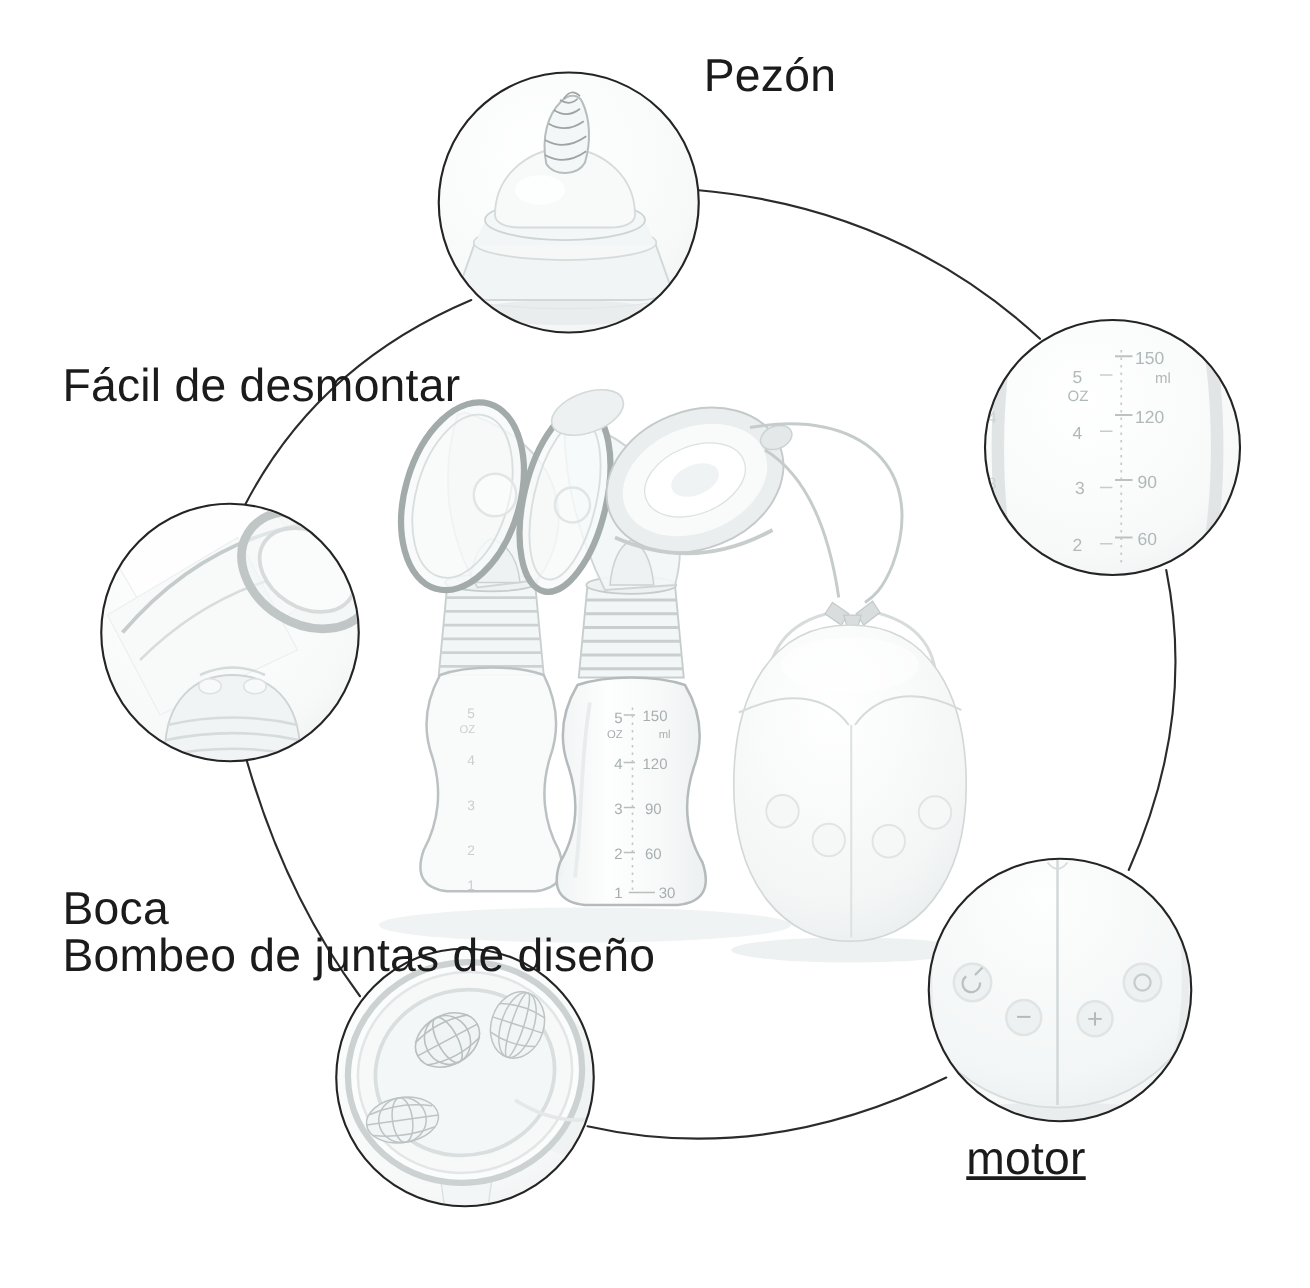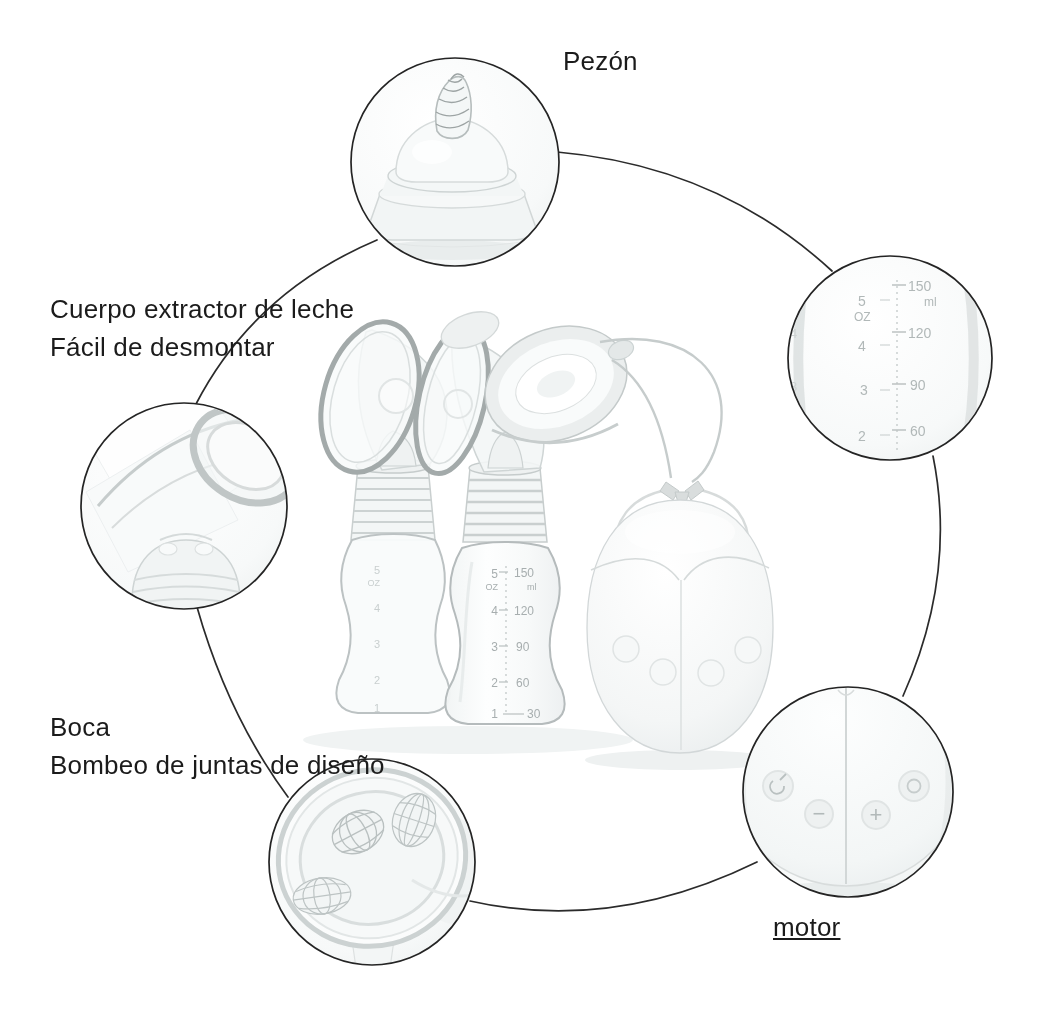--- a/index.html
+++ b/index.html
@@ -2,21 +2,21 @@
 <html><head>
 <meta charset="utf-8">
 <style>
   html,body{margin:0;padding:0;background:#ffffff;}
   .stage{
     position:relative;width:1048px;height:1030px;background:#ffffff;
     overflow:hidden;font-family:"Liberation Sans",sans-serif;
   }
   .stage svg{position:absolute;left:0;top:0;}
   .callout-label{
-    position:absolute;font-size:26px;line-height:38px;color:#1b1b1b;
+    position:absolute;font-size:37px;line-height:38px;color:#1b1b1b;
     white-space:nowrap;letter-spacing:0.2px;
   }
   #lbl-pezon  {left:563px;top:42px;}
   #lbl-botella{left:833px;top:178px;}
   #lbl-cuerpo {left:50px; top:290px;}
   #lbl-boca   {left:50px; top:684px;margin-top:24px;}
   #lbl-motor  {left:773px;top:908px;text-decoration:underline;}
   text{font-family:"Liberation Sans",sans-serif;}
 </style>
 </head>
@@ -338,21 +338,20 @@
     <circle cx="848" cy="792" r="105" fill="none" stroke="#242424" stroke-width="1.7"></circle>
   </g>
 </svg>
 
   <div class="callout-label" id="lbl-pezon">
     <div>Pezón</div>
   </div>
 
 
   <div class="callout-label" id="lbl-cuerpo">
-    <div>Cuerpo extractor de leche</div>
     <div>Fácil de desmontar</div>
   </div>
 
   <div class="callout-label" id="lbl-boca">
     <div>Boca</div>
     <div>Bombeo de juntas de diseño</div>
   </div>
 
   <div class="callout-label" id="lbl-motor">
     <div>motor</div>

